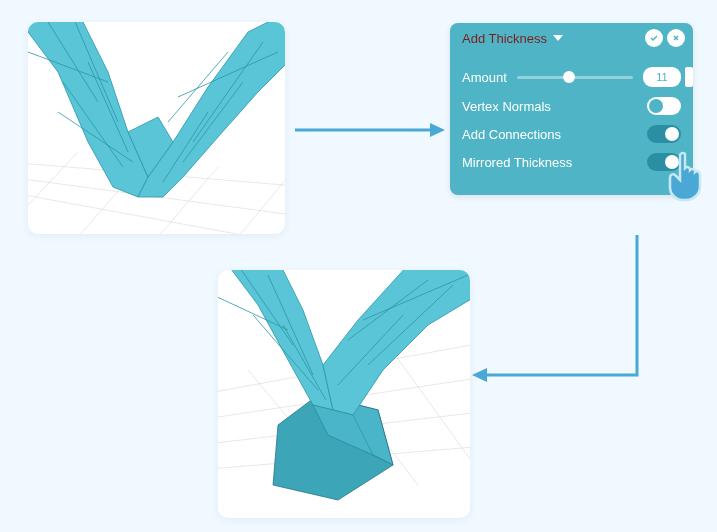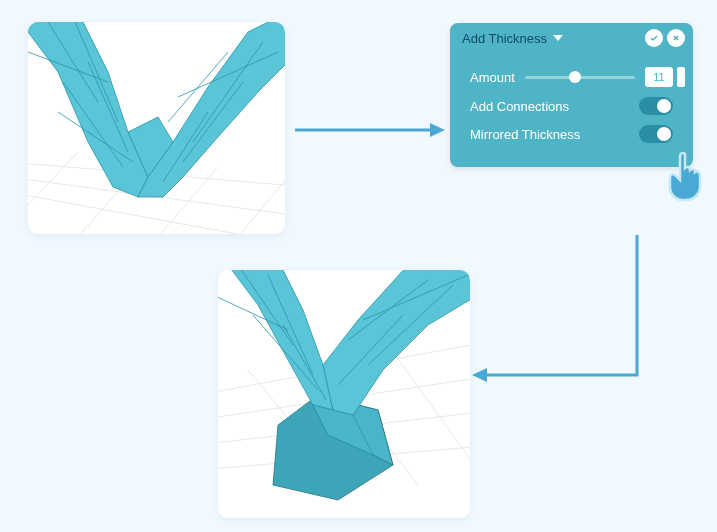--- a/index.html
+++ b/index.html
@@ -2,29 +2,29 @@
 <html><head>
 <meta charset="utf-8">
 <style>
 *{box-sizing:border-box;margin:0;padding:0;font-family:-apple-system,BlinkMacSystemFont,'Segoe UI',Arial,sans-serif}
 body{background:#f0f9ff;width:717px;height:532px;border-radius:20px;position:relative;overflow:hidden}
 .viewport{position:absolute;background:#fff;border-radius:10px;box-shadow:0 2px 8px rgba(0,0,0,0.06);overflow:hidden}
 .vp1{left:28px;top:22px;width:257px;height:212px}
 .vp2{left:218px;top:270px;width:252px;height:248px}
 .panel{position:absolute;left:450px;top:23px;width:243px;background:#4fb5c6;border-radius:8px;padding:0;box-shadow:0 2px 6px rgba(0,0,0,0.1)}
 .panel-header{display:flex;align-items:center;justify-content:space-between;padding:6px 8px 4px 12px}
-.panel-title{color:#0c4a6e;font-size:13px;font-weight:500;display:flex;align-items:center;gap:4px}
+.panel-title{color:#7f1d1d;font-size:13px;font-weight:500;display:flex;align-items:center;gap:4px}
 .panel-title::after{content:'';width:0;height:0;border-left:5px solid transparent;border-right:5px solid transparent;border-top:6px solid #fff;margin-left:2px}
 .panel-icons{display:flex;gap:4px}
 .circ-icon{width:18px;height:18px;border-radius:50%;background:#fff;display:flex;align-items:center;justify-content:center}
-.panel-body{padding:6px 20px 14px}
+.panel-body{padding:6px 12px 14px}
 .row{display:flex;align-items:center;justify-content:space-between;margin:10px 0;color:#fff;font-size:13px}
 .slider-track{flex:1;height:3px;background:rgba(255,255,255,0.4);border-radius:2px;margin:0 10px;position:relative}
 .slider-thumb{position:absolute;left:40%;top:-5px;width:12px;height:12px;background:#fff;border-radius:50%}
-.num-input{width:28px;height:20px;background:#fff;border-radius:3px;display:flex;align-items:center;justify-content:center;color:#4fb5c6;font-size:11px;position:relative}
+.num-input{width:38px;height:20px;background:#fff;border-radius:9px;display:flex;align-items:center;justify-content:center;color:#4fb5c6;font-size:11px;position:relative}
 .num-input::after{content:'';position:absolute;right:-12px;top:0;width:8px;height:20px;background:#fff;border-radius:2px}
 .toggle{width:34px;height:18px;background:#fff;border-radius:9px;position:relative}
 .toggle.on{background:#2a8fa3}
 .toggle-knob{position:absolute;width:14px;height:14px;background:#4fb5c6;border-radius:50%;top:2px;left:2px}
 .toggle.on .toggle-knob{left:18px;background:#fff}
 .preview-btn{width:130px;height:22px;background:#fff;color:#4fb5c6;border-radius:11px;display:flex;align-items:center;justify-content:center;font-size:12px;margin:12px auto 0;cursor:pointer}
 .hand{position:absolute;left:660px;top:148px;width:58px;height:58px}
 .arrow1{position:absolute;left:295px;top:120px;width:150px;height:20px}
 .arrow2{position:absolute;left:469px;top:235px;width:220px;height:168px}
 </style>
@@ -84,20 +84,26 @@
 </div>
 <div class="panel-body">
 <div class="row">
 <span>Amount</span>
 <div class="slider-track">
           <div class="slider-thumb"></div>
         </div>
 <div class="num-input">11</div>
 </div>
 <div class="row">
+<span>Vertex Normals</span>
+<div class="toggle">
+          <div class="toggle-knob"></div>
+        </div>
+</div>
+<div class="row">
 <span>Add Connections</span>
 <div class="toggle on">
           <div class="toggle-knob"></div>
         </div>
 </div>
 <div class="row">
 <span>Mirrored Thickness</span>
 <div class="toggle on">
           <div class="toggle-knob"></div>
         </div>

